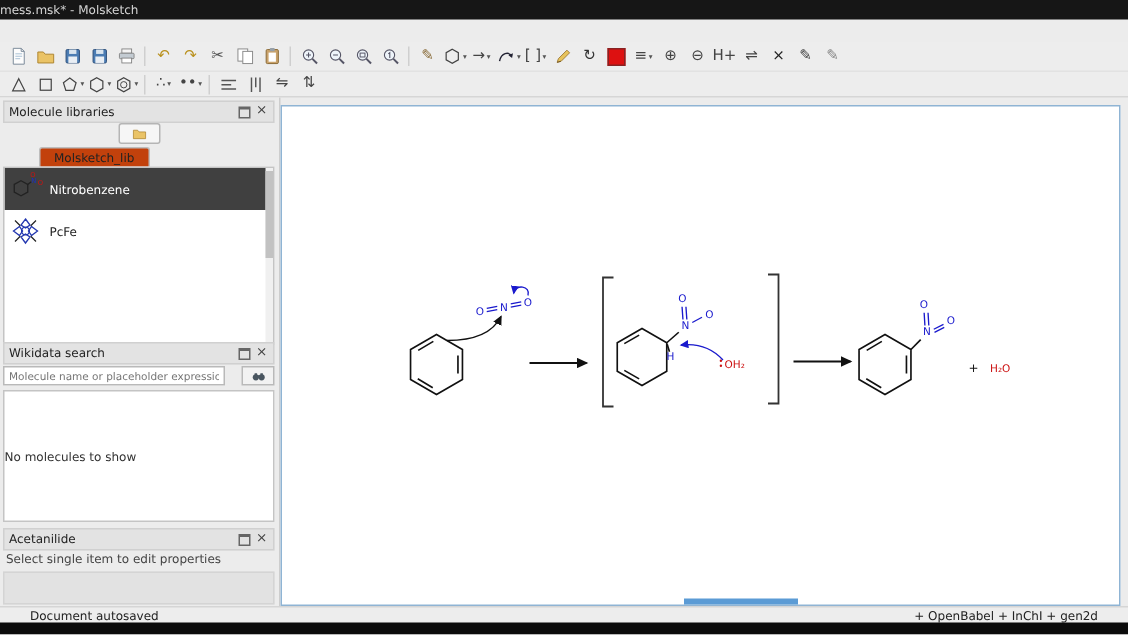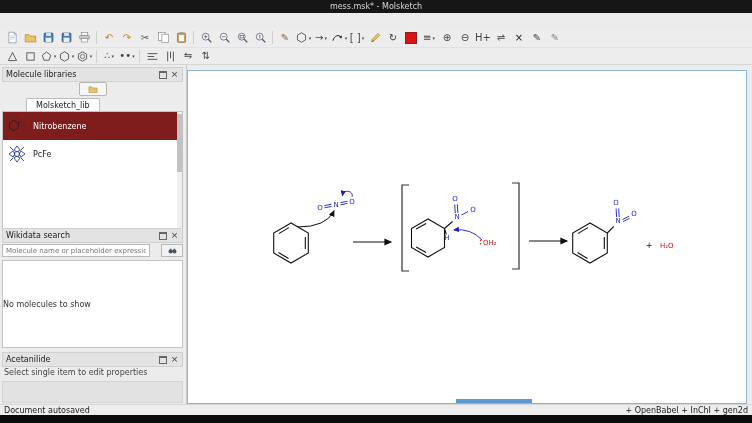--- a/index.html
+++ b/index.html
@@ -2,21 +2,21 @@
 <html><head>
 <meta charset="utf-8">
 <style>
   html,body{margin:0;padding:0;}
   body{width:752px;height:423px;position:relative;overflow:hidden;
        font-family:"DejaVu Sans","Liberation Sans",sans-serif;font-size:9px;
        background:#ececec;color:#222;}
   .app{position:absolute;inset:0;}
   
   .titlebar{position:absolute;top:0;left:0;right:0;height:13px;background:#161616;
-            color:#d6d6d6;font-size:8px;line-height:13px;text-align:center;}
+            color:#d6d6d6;font-size:8px;line-height:13px;}
   
   .menubar{position:absolute;top:13px;left:0;right:0;height:14px;background:#ededed;
            border-bottom:1px solid #d8d8d8;display:flex;align-items:center;padding:0 2px;}
   .menu-item{padding:1px 6px;font-size:9px;color:#1a1a1a;}
   
   .toolbar{position:absolute;left:0;right:0;background:#ededed;display:flex;
            align-items:center;padding:0 3px;}
   #toolbar-main{top:28px;height:19px;border-bottom:1px solid #e2e2e2;}
   #toolbar-secondary{top:48px;height:16px;border-bottom:1px solid #d6d6d6;}
   .tb-btn{min-width:17px;height:16px;display:flex;align-items:center;justify-content:center;
@@ -33,27 +33,27 @@
                border:1px solid #d0d0d0;display:flex;align-items:center;padding:0 3px;
                font-size:8px;color:#222;}
   .dock-title{flex:1;}
   .float-btn{width:9px;height:8px;display:flex;align-items:center;justify-content:center;margin-right:3px;}
   .float-box{width:6px;height:5px;border:1px solid #666;border-top-width:2px;display:block;}
   .close-btn{font-size:9px;color:#444;line-height:1;width:9px;text-align:center;}
   .manage-btn{position:absolute;top:17px;left:50%;transform:translateX(-50%);width:26px;height:12px;
               border:1px solid #b5b5b5;border-radius:2px;background:#f6f6f6;display:flex;
               align-items:center;justify-content:center;}
   .manage-btn svg{width:10px;height:10px;}
-  .lib-tab{position:absolute;top:33px;left:26px;height:13px;padding:0 9px;background:#ffffff;
+  .lib-tab{position:absolute;top:33px;left:26px;height:13px;padding:0 9px;background:#c2410c;
            border:1px solid #bdbdbd;border-bottom:none;border-radius:2px 2px 0 0;font-size:8px;
            display:flex;align-items:center;color:#222;}
   .lib-list{position:absolute;top:46px;left:2px;right:3px;height:117px;background:#fff;
             border:1px solid #c4c4c4;overflow:hidden;}
   .lib-item{height:28px;display:flex;align-items:center;padding-left:2px;}
-  .lib-item.selected{background:#7f1d1d;}
+  .lib-item.selected{background:#404040;}
   .lib-item.selected .lib-label{color:#fff;}
   .thumb{width:24px;height:24px;margin-right:4px;flex:0 0 24px;}
   .lib-label{font-size:8px;color:#222;}
   .list-scroll{position:absolute;right:0;top:0;width:5px;height:117px;background:#f0f0f0;}
   .list-thumb{position:absolute;right:0;top:2px;width:5px;height:58px;background:#c2c2c2;}
   .wd-input{position:absolute;top:179px;left:2px;width:148px;height:13px;font-size:7px;
             border:1px solid #b9b9b9;background:#fff;padding:0 3px;color:#555;
             font-family:"DejaVu Sans",sans-serif;box-sizing:border-box;}
   .wd-search-btn{position:absolute;top:179px;right:3px;width:22px;height:13px;border:1px solid #b9b9b9;
                  background:#f2f2f2;display:flex;align-items:center;justify-content:center;box-sizing:border-box;}
@@ -66,21 +66,21 @@
               border:1px solid #d4d4d4;}
   
   .canvas{position:absolute;left:187px;top:70px;right:5px;bottom:19px;background:#ffffff;
           border:1px solid #8fb4d4;}
   .canvas svg.scene{position:absolute;inset:0;width:100%;height:100%;}
   .canvas-hscroll{position:absolute;left:0;right:0;bottom:0;height:4px;background:transparent;}
   .canvas-hthumb{position:absolute;left:268px;width:76px;height:4px;background:#5b9bd5;}
   
   .statusbar{position:absolute;left:0;right:0;bottom:8px;height:10px;background:#ededed;
              border-top:1px solid #d5d5d5;display:flex;justify-content:space-between;
-             align-items:center;padding:0 4px;font-size:8px;color:#222;}
+             align-items:center;padding:0 20px;font-size:8px;color:#222;}
   .bottom-strip{position:absolute;left:0;right:0;bottom:0;height:8px;background:#0b0b0b;}
   .hidden-defs{position:absolute;width:0;height:0;overflow:hidden;}
   text{font-family:"DejaVu Sans",sans-serif;}
 </style>
 </head>
 <body>
 
 <svg class="hidden-defs" aria-hidden="true">
     <defs>
   <symbol id="sym-doc" viewBox="0 0 16 16">

